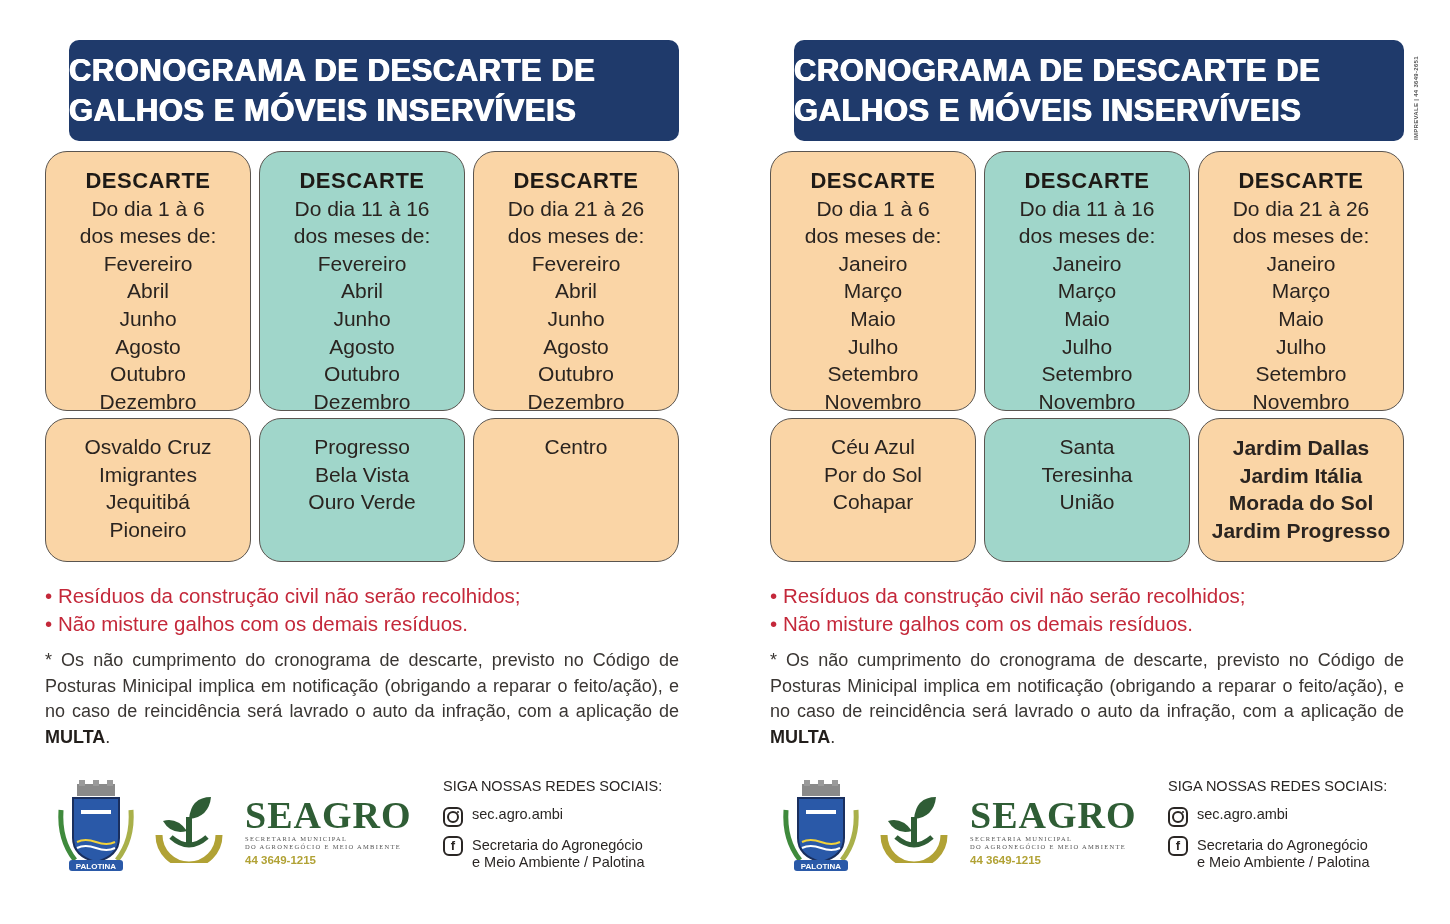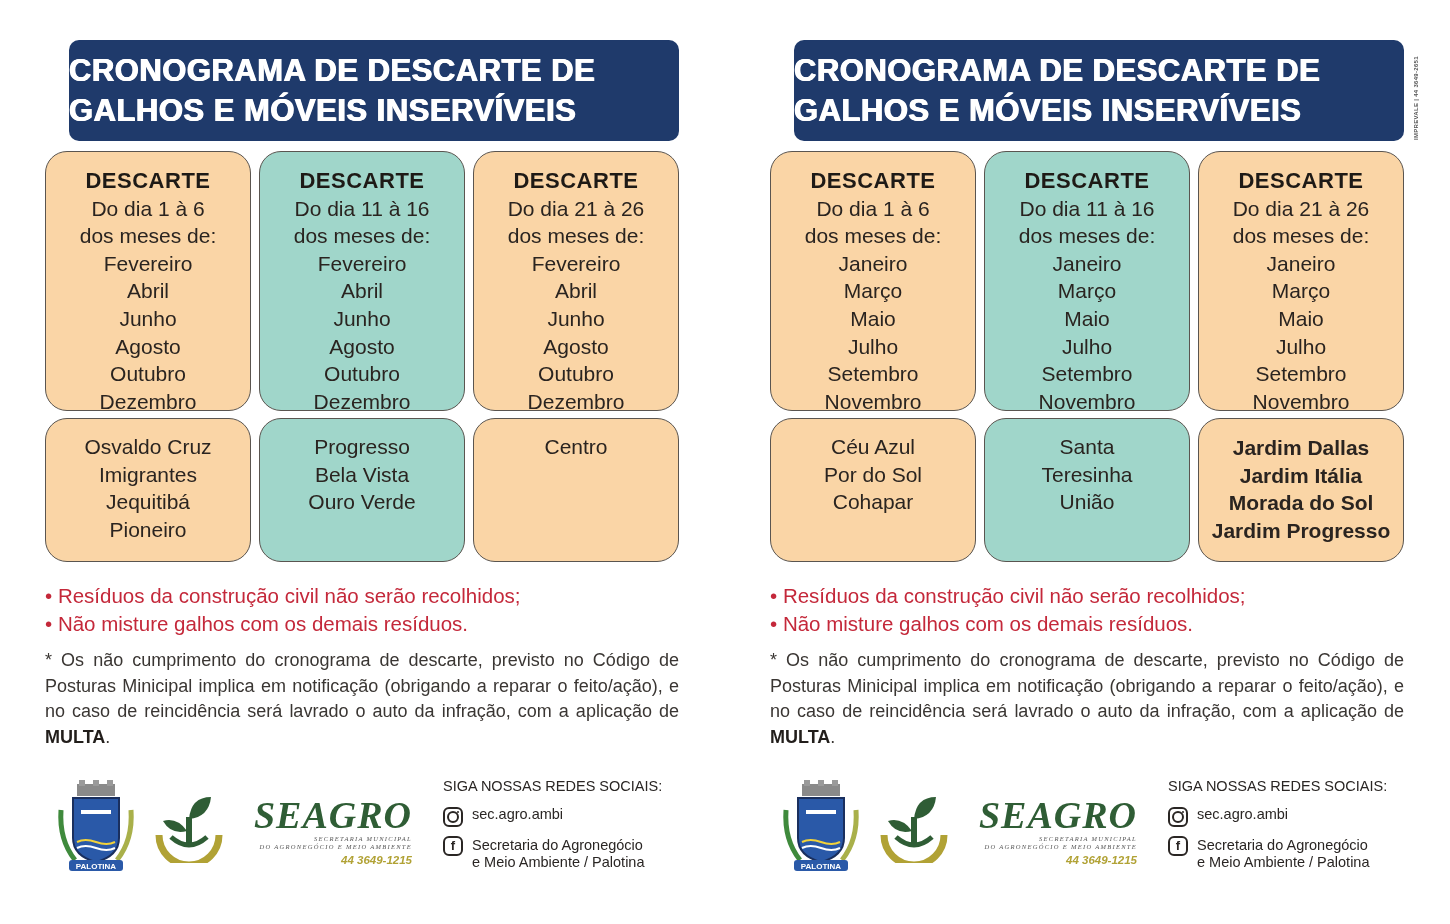--- a/index.html
+++ b/index.html
@@ -33,21 +33,21 @@
 
   .warnings { margin-top: 20px; color: #c4283a; font-size: 20.5px; line-height: 28px; }
   .warnings div::before { content: "• "; }
 
   .note { margin-top: 10px; font-size: 18px; line-height: 25.5px; color: #3a3633; text-align: justify; }
   .note b { font-weight: bold; color: #221e1b; }
 
   .footer { position: absolute; top: 770px; width: 634px; height: 110px; }
   .crest { position: absolute; left: 10px; top: 10px; width: 82px; height: 95px; }
   .seagro-mark { position: absolute; left: 110px; top: 25px; width: 68px; height: 68px; }
-  .seagro-text { position: absolute; left: 192px; top: 25px; width: 175px; text-align: right; font-style: italic; }
+  .seagro-text { position: absolute; left: 200px; top: 25px; width: 175px; text-align: left; }
   .seagro-name { font-family: "Liberation Serif", serif; font-size: 38px; font-weight: bold; color: #2f5d35; letter-spacing: 1px; line-height: 40px; }
   .seagro-sub { font-family: "Liberation Serif", serif; font-size: 6.5px; letter-spacing: 1.3px; color: #555; line-height: 8px; }
   .seagro-phone { font-size: 11.5px; font-weight: bold; color: #b1a235; margin-top: 3px; }
 
   .social { position: absolute; left: 398px; top: 8px; width: 240px; }
   .social-title { font-weight: normal; font-size: 14.5px; color: #2a2624; margin-bottom: 12px; }
   .social-row { display: flex; align-items: flex-start; margin-bottom: 8px; font-size: 14.5px; line-height: 17px; color: #2a2624; }
   .social-row .ic { width: 20px; height: 20px; border: 2px solid #2a2624; border-radius: 6px; margin-right: 9px; flex: 0 0 auto; position: relative; display: flex; align-items: center; justify-content: center; margin-top: 1px; }
   .ic-ig::before { content: ""; width: 8px; height: 8px; border: 2px solid #2a2624; border-radius: 50%; }
   .ic-ig::after { content: ""; position: absolute; width: 2px; height: 2px; background: #2a2624; border-radius: 50%; top: 2px; right: 2px; }

